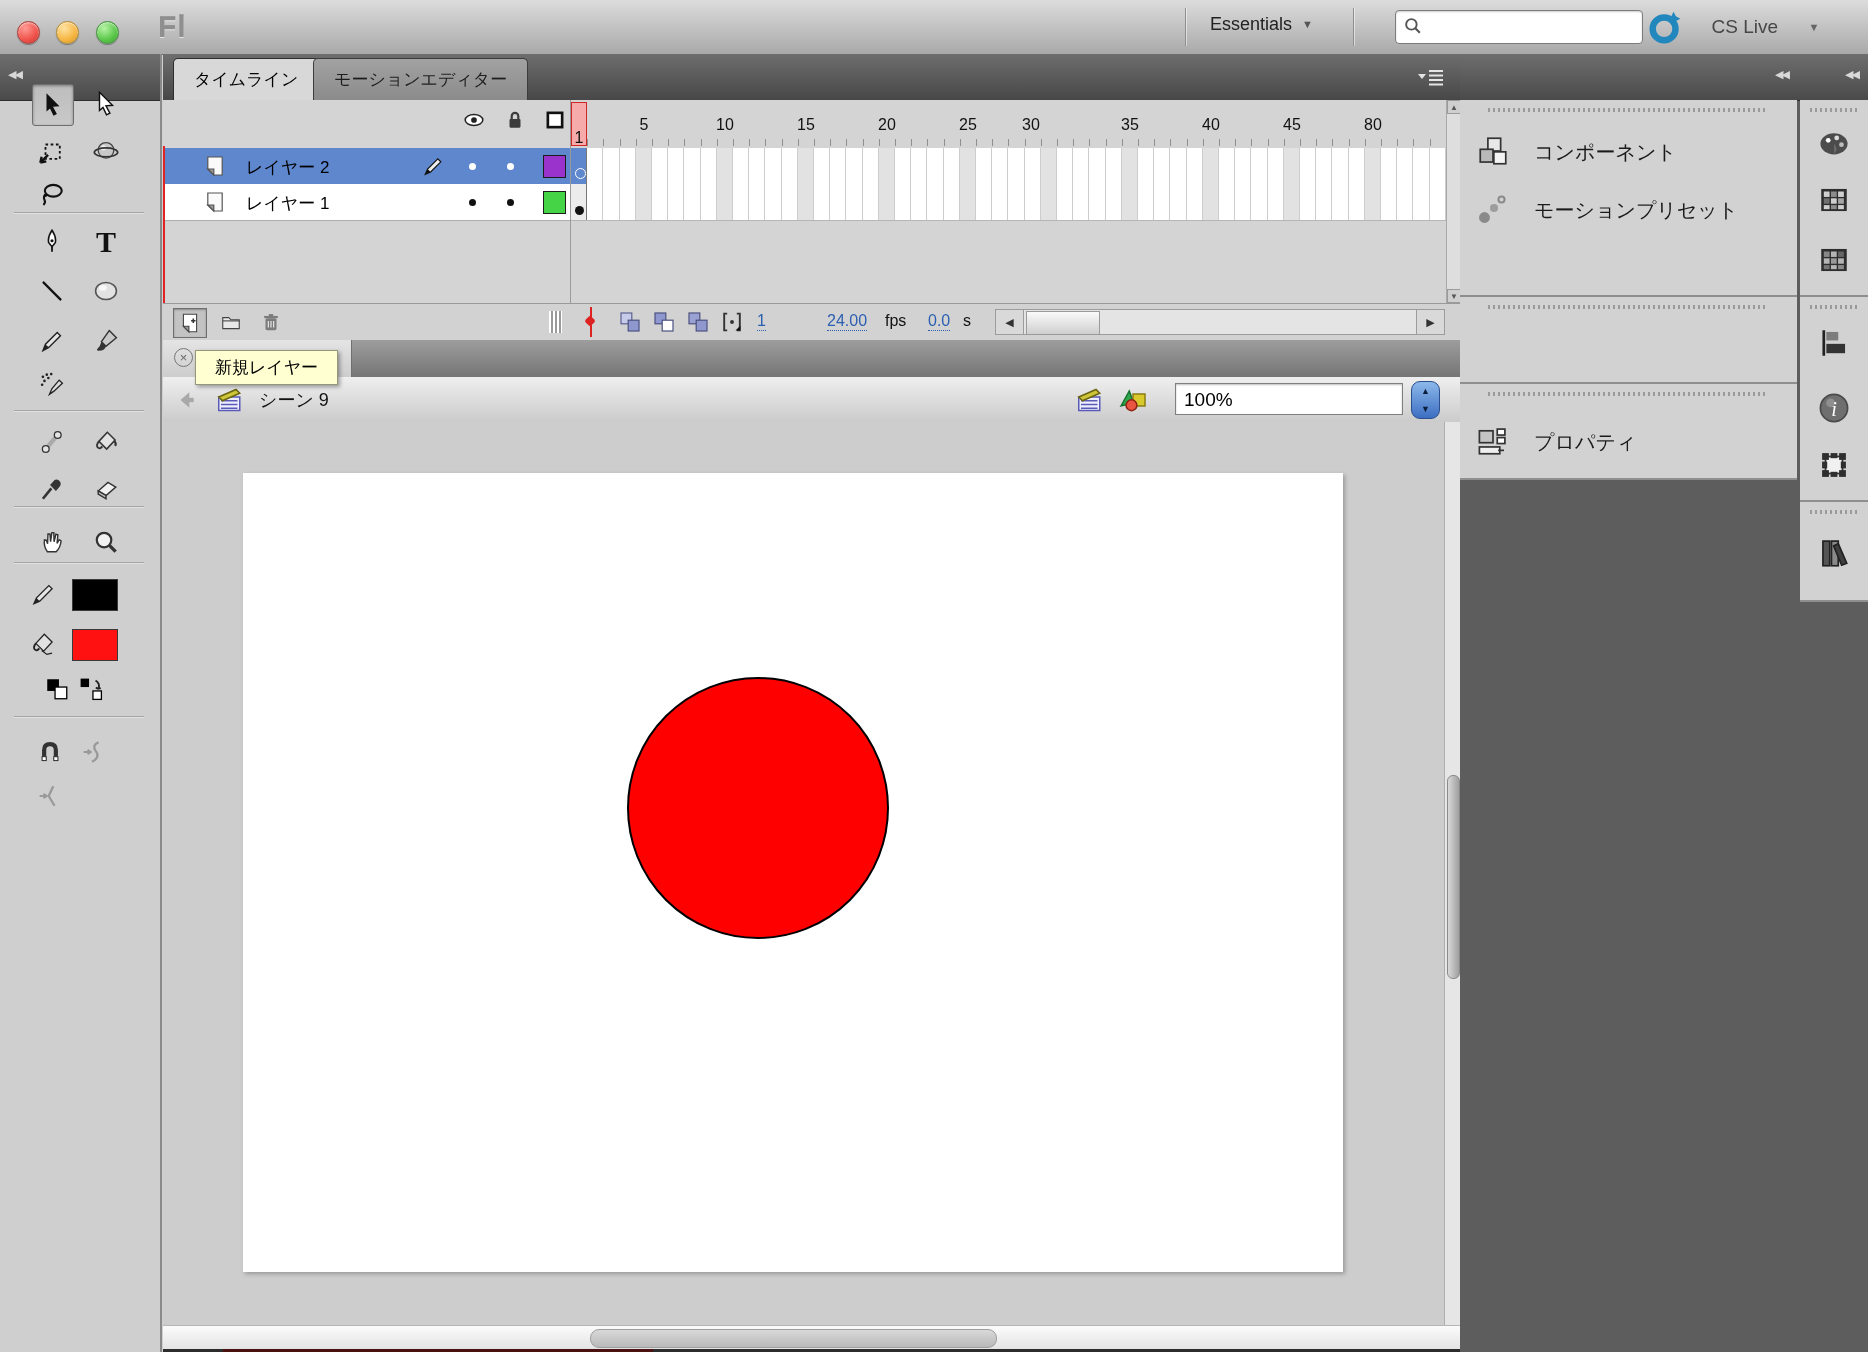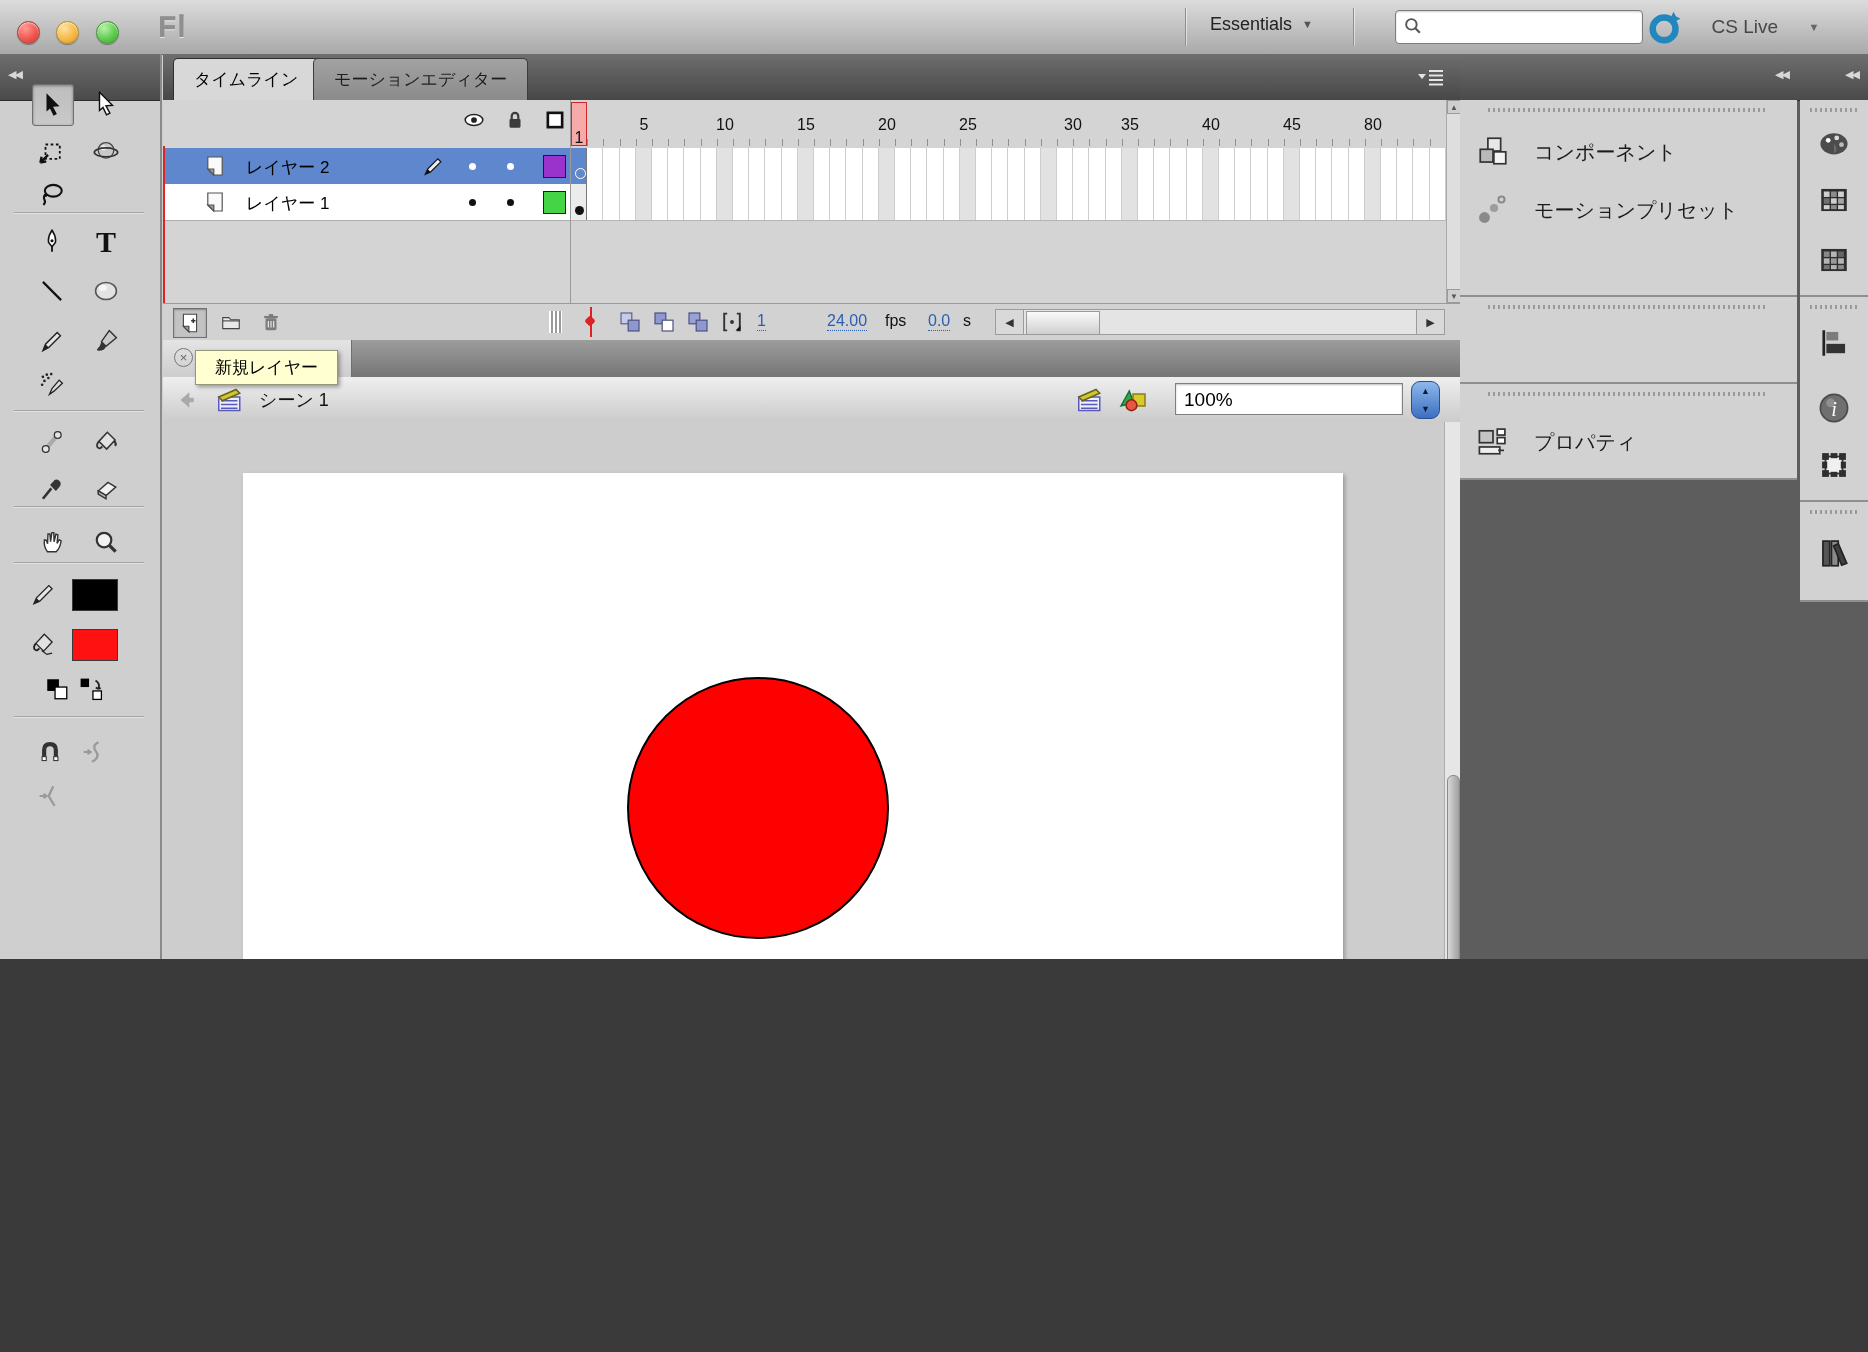--- a/index.html
+++ b/index.html
@@ -1,16 +1,16 @@
 <!DOCTYPE html>
 <html><head>
 <meta charset="utf-8">
 <style>
   html,body{margin:0;padding:0;background:#3a3a3a;}
-  .app{position:relative;width:1868px;height:959px;overflow:hidden;
+  .app{position:relative;width:1868px;height:1352px;overflow:hidden;
        font-family:"Liberation Sans","DejaVu Sans",sans-serif;
        background:#cfcfcf;-webkit-font-smoothing:antialiased;}
   .abs{position:absolute;}
   
   .titlebar{position:absolute;left:0;top:0;width:100%;height:54px;
     background:linear-gradient(#dcdcdc,#a9a9a9);border-bottom:1px solid #646464;}
   .tlight{position:absolute;top:21px;width:21px;height:21px;border-radius:50%;
     box-shadow:inset 0 1px 2px rgba(255,255,255,.7),0 1px 1px rgba(0,0,0,.3);}
   .tl-red{left:17px;background:radial-gradient(circle at 35% 30%,#ff9a94,#ee5048 60%,#c33b34);border:1px solid #a83a33;}
   .tl-yel{left:56px;background:radial-gradient(circle at 35% 30%,#ffe2a0,#f5b43e 60%,#cd8f2e);border:1px solid #b38b2d;}
@@ -452,21 +452,21 @@
             <div class="rtick" style="left: 810px;"></div>
             <div class="rtick" style="left: 826.2px;"></div>
             <div class="rtick" style="left: 842.4px;"></div>
             <div class="rtick" style="left: 858.6px;"></div>
             <div class="rtick" style="left: 874.8px;"></div>
             <div class="rlabel" style="left: 55.9px;">5</div>
             <div class="rlabel" style="left: 136.9px;">10</div>
             <div class="rlabel" style="left: 217.9px;">15</div>
             <div class="rlabel" style="left: 298.9px;">20</div>
             <div class="rlabel" style="left: 379.9px;">25</div>
-            <div class="rlabel" style="left: 485px;">30</div>
+            <div class="rlabel" style="left: 443px;">30</div>
             <div class="rlabel" style="left: 541.9px;">35</div>
             <div class="rlabel" style="left: 622.9px;">40</div>
             <div class="rlabel" style="left: 703.9px;">45</div>
             <div class="rlabel" style="left: 784.9px;">80</div>
             <div class="rcur" style="left: 0px;">1</div>
           </div>
           <div class="frow" style="top: 48px; width: 874.8px;">
             <div class="fcell" style="left: 0px; width: 16.2px; border-right: 1px solid rgb(119, 119, 119); background: rgb(94, 135, 206);">
               <div class="kdot" style="border: 1.5px solid rgb(255, 255, 255);"></div>
             </div>
@@ -666,21 +666,21 @@
           <path d="M13 3 L5 10 L13 17 Z" fill="#a9a9a9"></path>
           <rect x="12" y="8" width="5" height="4" fill="#a9a9a9"></rect>
         </svg>
       <svg class="ebicon" style="left:52px" viewBox="0 0 20 20">
           <rect x="2.5" y="8" width="14" height="9" fill="#eef" stroke="#5a5ab8"></rect>
           <g stroke="#5a5ab8">
             <path d="M4 10.5 h11 M4 13 h11 M4 15.5 h11"></path>
           </g>
           <path d="M2.5 8 L14 3 L16.5 5.5 L5 10.5 Z" fill="#cdc63a" stroke="#6b6410"></path>
         </svg>
-      <span class="scenename">シーン 1</span>
+      <span class="scenename">シーン 9</span>
       <svg class="ebicon" style="left:912px" viewBox="0 0 20 20">
           <rect x="2.5" y="8" width="14" height="9" fill="#eef" stroke="#5a5ab8"></rect>
           <g stroke="#5a5ab8">
             <path d="M4 10.5 h11 M4 13 h11 M4 15.5 h11"></path>
           </g>
           <path d="M2.5 8 L14 3 L16.5 5.5 L5 10.5 Z" fill="#cdc63a" stroke="#6b6410"></path>
         </svg>
       <svg class="ebicon" style="left:955px" viewBox="0 0 20 20">
           <path d="M2 14 L7.5 4 L10.5 12 Z" fill="#2ba84a" stroke="#177030"></path>
           <rect x="10" y="6" width="8" height="8" fill="#d8c92c" stroke="#8a7d12"></rect>

